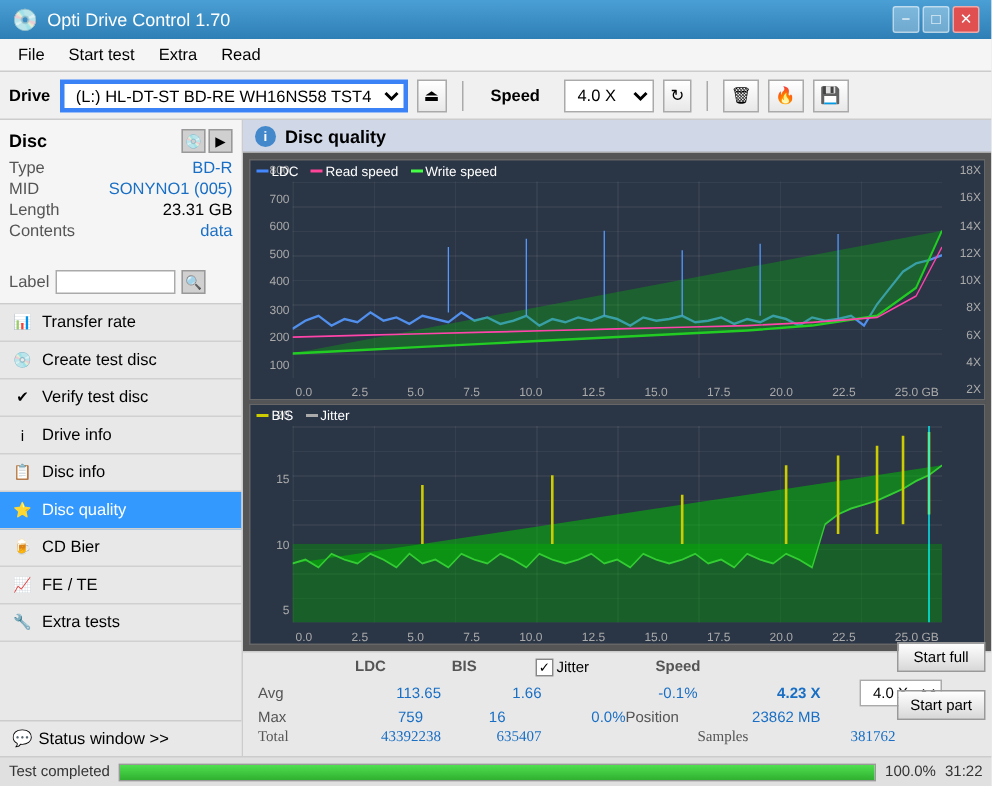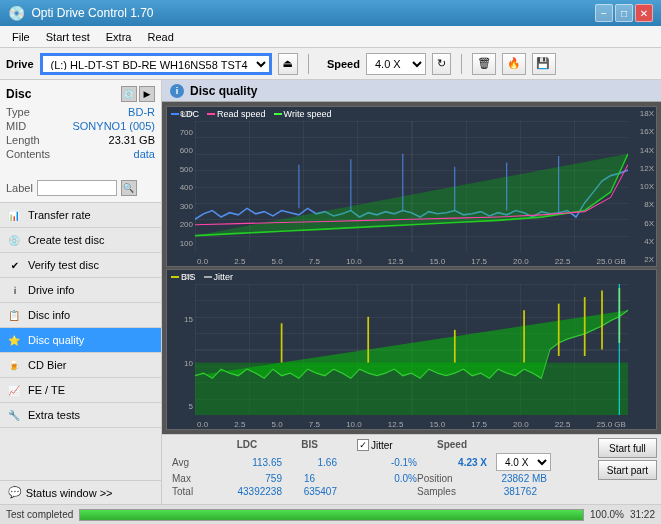--- a/index.html
+++ b/index.html
@@ -53,21 +53,21 @@
     }
     .toolbar-btn {
       background: linear-gradient(to bottom, #fff, #e8e8e8);
       border: 1px solid #aaa; padding: 2px 4px; height: 22px;
       cursor: pointer; font-size: 11px; display: flex; align-items: center;
     }
     .toolbar-sep { width: 1px; background: #aaa; height: 20px; margin: 0 4px; }
     .speed-label { font-weight: bold; font-size: 11px; margin-left: 8px; }
     .speed-select {
       background: white; border: 1px solid #aaa; padding: 2px 4px;
-      font-size: 11px; height: 22px; width: 60px;
+      font-size: 11px; height: 22px; width: 60px; margin-left: 10px;
     }
     
     
     .main { display: flex; height: calc(524px - 26px - 22px - 32px); }
     
     
     .sidebar {
       width: 162px; background: #e8e8e8;
       border-right: 1px solid #ccc;
       display: flex; flex-direction: column;
@@ -488,57 +488,57 @@
             <div style="width:60px; text-align:center;">
               <div class="jitter-check">
                 <div class="checkbox">✓</div>
                 <span>Jitter</span>
               </div>
             </div>
             <div style="width:70px; text-align:center; font-weight:bold; color:#555;">Speed</div>
             <div style="width:60px;"></div>
           </div>
 
-          <div style="display:flex; gap:0; font-size:10px; padding: 0 4px; align-items:center;">
+          <div style="display:flex; gap:12px; font-size:10px; padding: 0 4px; align-items:center;">
             <div style="width:40px; color:#555;">Avg</div>
             <div style="width:70px; text-align:right; color:#1a6fc4;">113.65</div>
             <div style="width:55px; text-align:right; color:#1a6fc4;">1.66</div>
             <div style="width:20px;"></div>
             <div style="width:60px; text-align:right; color:#1a6fc4;">-0.1%</div>
             <div style="width:70px; text-align:right;">
               <span class="speed-display">4.23 X</span>
             </div>
             <div style="width:60px; text-align:right; margin-left:4px;">
               <select class="speed-select" style="width:55px; font-size:10px; height:18px;"><option>4.0 X</option></select>
             </div>
           </div>
 
           <div style="display:flex; gap:0; font-size:10px; padding: 0 4px; align-items:center;">
             <div style="width:40px; color:#555;">Max</div>
             <div style="width:70px; text-align:right; color:#1a6fc4;">759</div>
-            <div style="width:55px; text-align:center; color:#1a6fc4;">16</div>
+            <div style="width:55px; text-align:right; color:#1a6fc4;">16</div>
             <div style="width:20px;"></div>
             <div style="width:60px; text-align:right; color:#1a6fc4;">0.0%</div>
             <div style="width:70px; font-size:10px; color:#555;">
               <span>Position</span>
             </div>
             <div style="width:60px; color:#1a6fc4; text-align:right; font-size:10px;">23862 MB</div>
           </div>
 
-          <div style="display:flex; gap:0; font-size:10px; padding: 0 4px; align-items:center;">
+          <div style="display:flex; gap:12px; font-size:10px; padding: 0 4px; align-items:center;font-family:Liberation Serif, serif;">
             <div style="width:40px; color:#555;">Total</div>
             <div style="width:70px; text-align:right; color:#1a6fc4;">43392238</div>
             <div style="width:55px; text-align:right; color:#1a6fc4;">635407</div>
             <div style="width:80px;"></div>
             <div style="width:50px; font-size:10px; color:#555;">Samples</div>
             <div style="width:70px; color:#1a6fc4; text-align:right; font-size:10px;">381762</div>
           </div>
         </div>
 
-        <div style="position:absolute; right:4px; bottom:24px; display:flex; flex-direction:column; gap:2px;">
+        <div style="position:absolute; right:4px; bottom:24px; display:flex; flex-direction:column; gap:12px;">
           <button class="start-btn">Start full</button>
           <button class="start-btn">Start part</button>
         </div>
       </div>
     </div>
   </div>
 
   <div class="bottom-bar">
     <span class="status-text">Test completed</span>
     <div class="progress-bar-outer">

